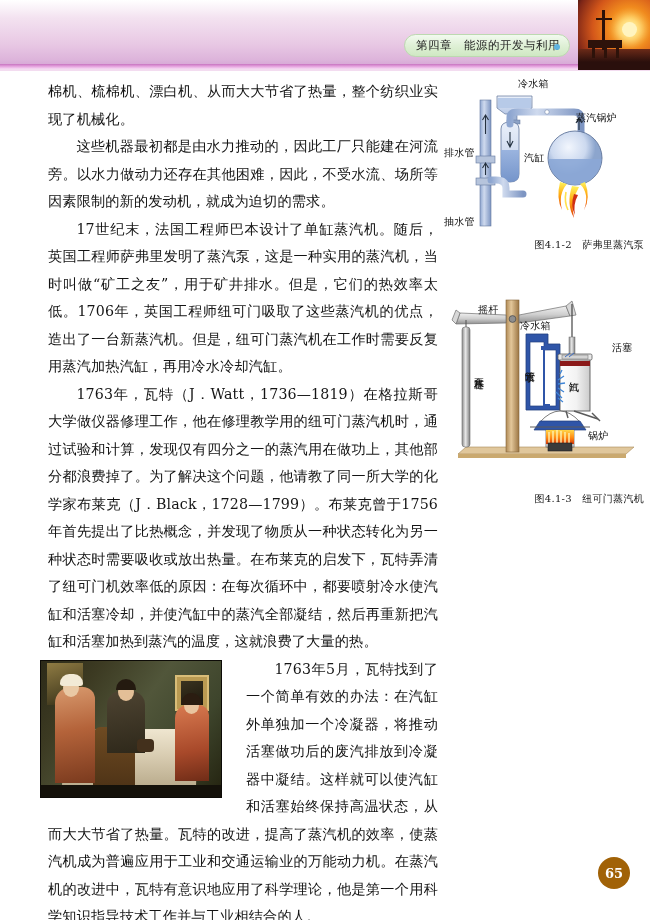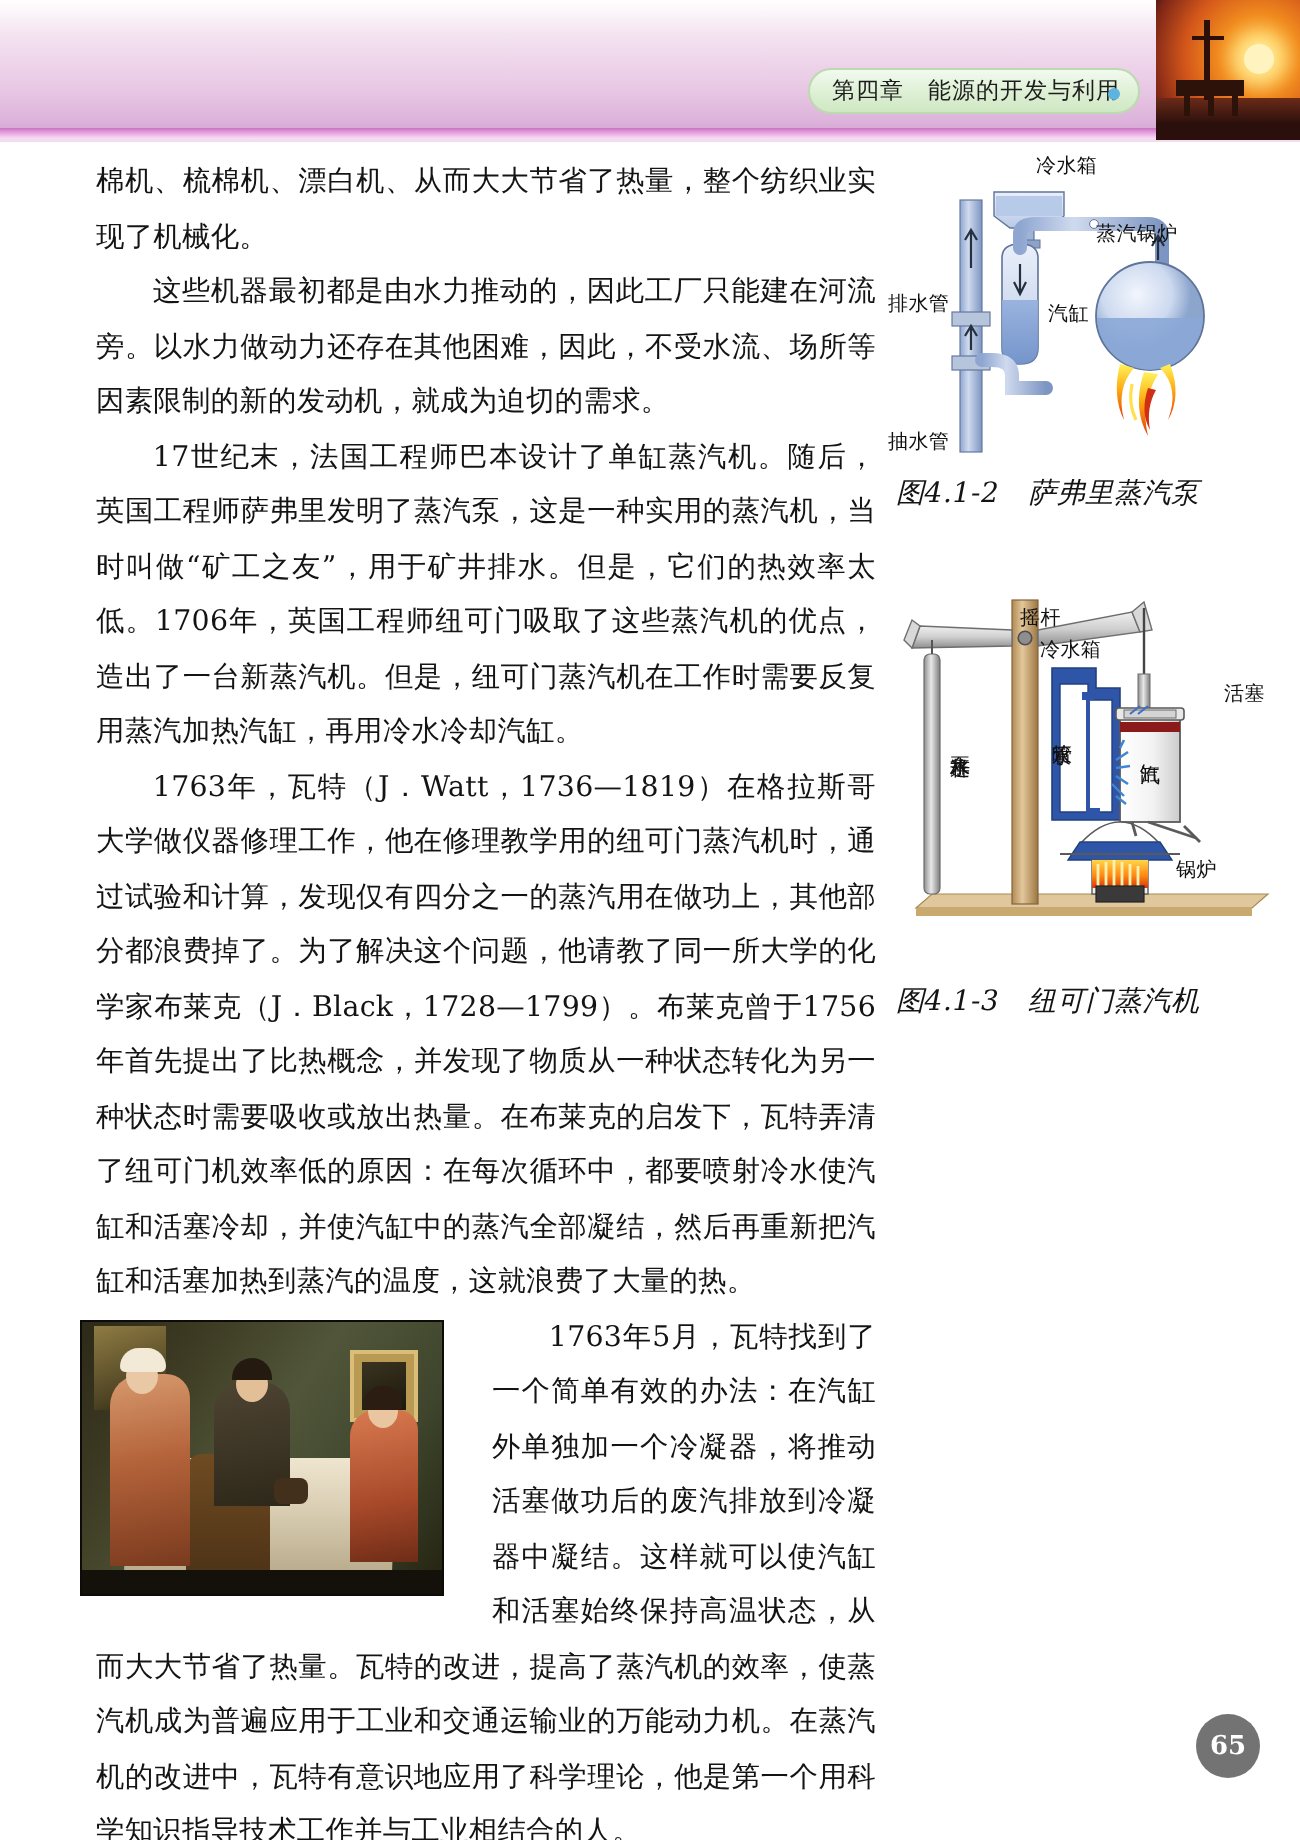--- a/index.html
+++ b/index.html
@@ -222,47 +222,46 @@
     color: #1a1a1a;
     text-align: justify;
     letter-spacing: 0.1px;
   }
 
   
   .fig {
     position: absolute;
   }
   .fig-cap {
-    text-align: left;
-    font-size: 14px;
+    text-align: right;
+    font-size: 10px;
     color: #141414;
     margin-top: 2px;
     letter-spacing: 0.3px;
-    font-style: italic;
   }
   .fig-lbl {
     position: absolute;
     font-size: 10px;
     color: #111;
     line-height: 11.5px;
     letter-spacing: 0.2px;
     white-space: nowrap;
   }
   .fig-lbl.vert {
     writing-mode: vertical-rl;
     white-space: normal;
   }
 
   
   .page-num {
     position: absolute;
     left: 598px; top: 857px;
     width: 32px; height: 32px;
     border-radius: 50%;
-    background: #737373;
+    background: #a16207;
     color: #ffffff;
     font-size: 13px;
     font-weight: bold;
     display: flex; align-items: center; justify-content: center;
     font-family: "DejaVu Serif", "Liberation Serif", serif;
   }
 </style>
 </head>
 <body>
 
@@ -380,21 +379,21 @@
     <path d="M100.5 77 A27 27 0 0 0 127 103 A27 27 0 0 0 153.5 77 Z" fill="#8ba7d6" opacity="0.9"></path>
 
     <path d="M112 100 Q108 116 114 128 Q110 112 119 102 Z" fill="url(#flameG)"></path>
     <path d="M124 104 Q118 122 126 136 Q122 120 131 105 Z" fill="url(#flameG)"></path>
     <path d="M137 100 Q143 116 136 128 Q142 112 132 102 Z" fill="url(#flameG)"></path>
     <path d="M126 112 Q122 124 127 133 Q125 122 130 113 Z" fill="#d02f14"></path>
     <path d="M118 110 Q116 120 120 128" stroke="#ffe14d" stroke-width="1.6" fill="none"></path>
   </svg>
 
   <div class="fig-lbl" style="left:70px; top:-4px;">冷水箱</div>
-  <div class="fig-lbl" style="left:100px; top:30px;">蒸汽锅炉</div>
+  <div class="fig-lbl" style="left:128px; top:30px;">蒸汽锅炉</div>
   <div class="fig-lbl" style="left:-4px; top:65px;">排水管</div>
   <div class="fig-lbl" style="left:76px; top:70px;">汽缸</div>
   <div class="fig-lbl" style="left:-4px; top:134px;">抽水管</div>
 
   <div class="fig-cap" style="margin-top:4px;">图4.1-2　萨弗里蒸汽泵</div>
 </div>
 
 <div class="fig" style="left:448px; top:282px; width:196px; height:210px;">
   <svg width="196" height="190" viewBox="0 0 196 190">
     <defs>
@@ -470,21 +469,21 @@
     <path d="M126 129 L150 137" stroke="#5a5a5a" stroke-width="1.4" fill="none"></path>
     <path d="M144 131 L152 139" stroke="#5a5a5a" stroke-width="1.4" fill="none"></path>
     <path d="M118 129 L120 136" stroke="#5a5a5a" stroke-width="1.4" fill="none"></path>
 
     <rect x="98" y="148" width="28" height="17" fill="#f0f0f0" stroke="#5a5a5a" stroke-width="0.7"></rect>
     <path d="M98 148 L126 148 L126 162 L98 162 Z" fill="url(#fire2G)"></path>
     <path d="M101 162 L101 150 M105 162 L105 149 M109 162 L109 148 M113 162 L113 149 M117 162 L117 150 M121 162 L121 151" stroke="#fff1b0" stroke-width="1.4"></path>
     <rect x="100" y="161" width="24" height="8" fill="#3a3a3a" stroke="#222" stroke-width="0.6"></rect>
   </svg>
 
-  <div class="fig-lbl" style="left:30px; top:22px;margin-left:32px;">摇杆</div>
+  <div class="fig-lbl" style="left:30px; top:22px;">摇杆</div>
   <div class="fig-lbl" style="left:72px; top:38px;">冷水箱</div>
   <div class="fig-lbl" style="left:118px; top:60px;margin-left:46px;">活塞</div>
   <div class="fig-lbl vert" style="left:25px; top:88px; height:46px;">水泵连杆</div>
   <div class="fig-lbl vert" style="left:76px; top:82px; height:46px;">喷水管</div>
   <div class="fig-lbl vert" style="left:120px; top:92px; height:32px;">汽缸</div>
   <div class="fig-lbl" style="left:140px; top:148px;">锅炉</div>
 
   <div class="fig-cap" style="margin-top:16px;">图4.1-3　纽可门蒸汽机</div>
 </div>
 

